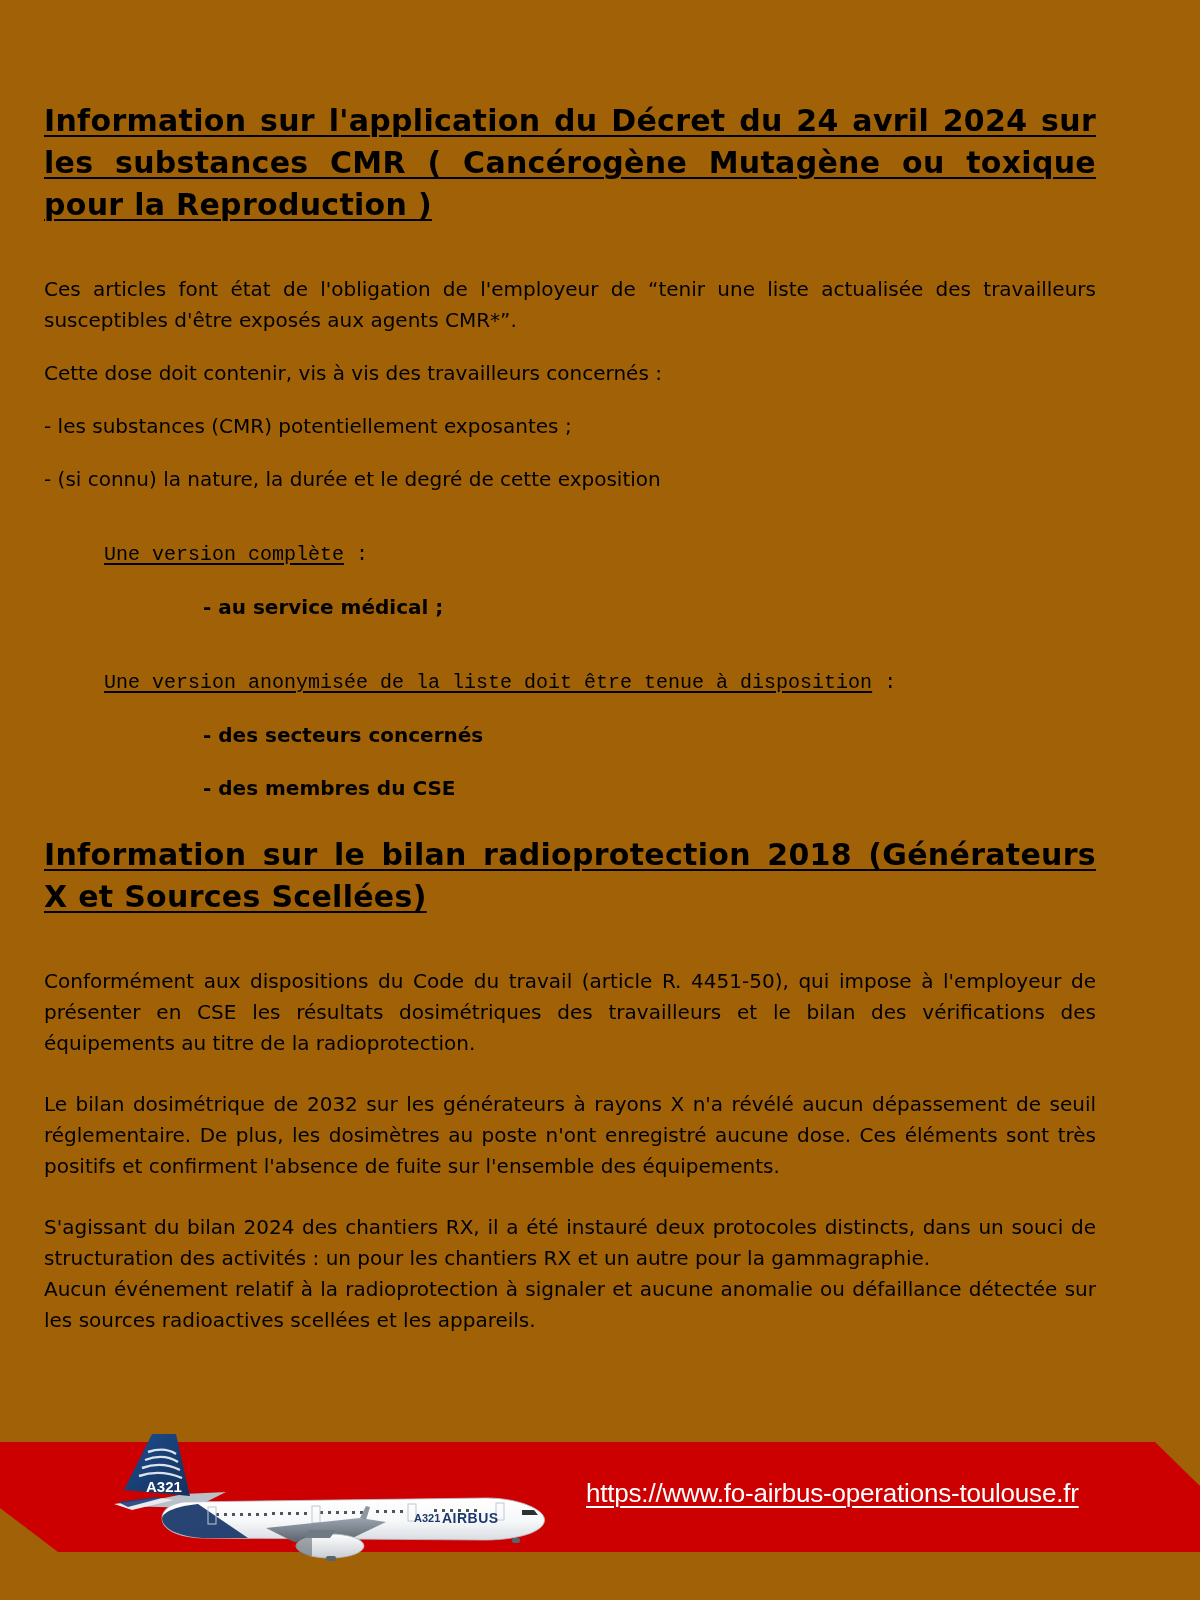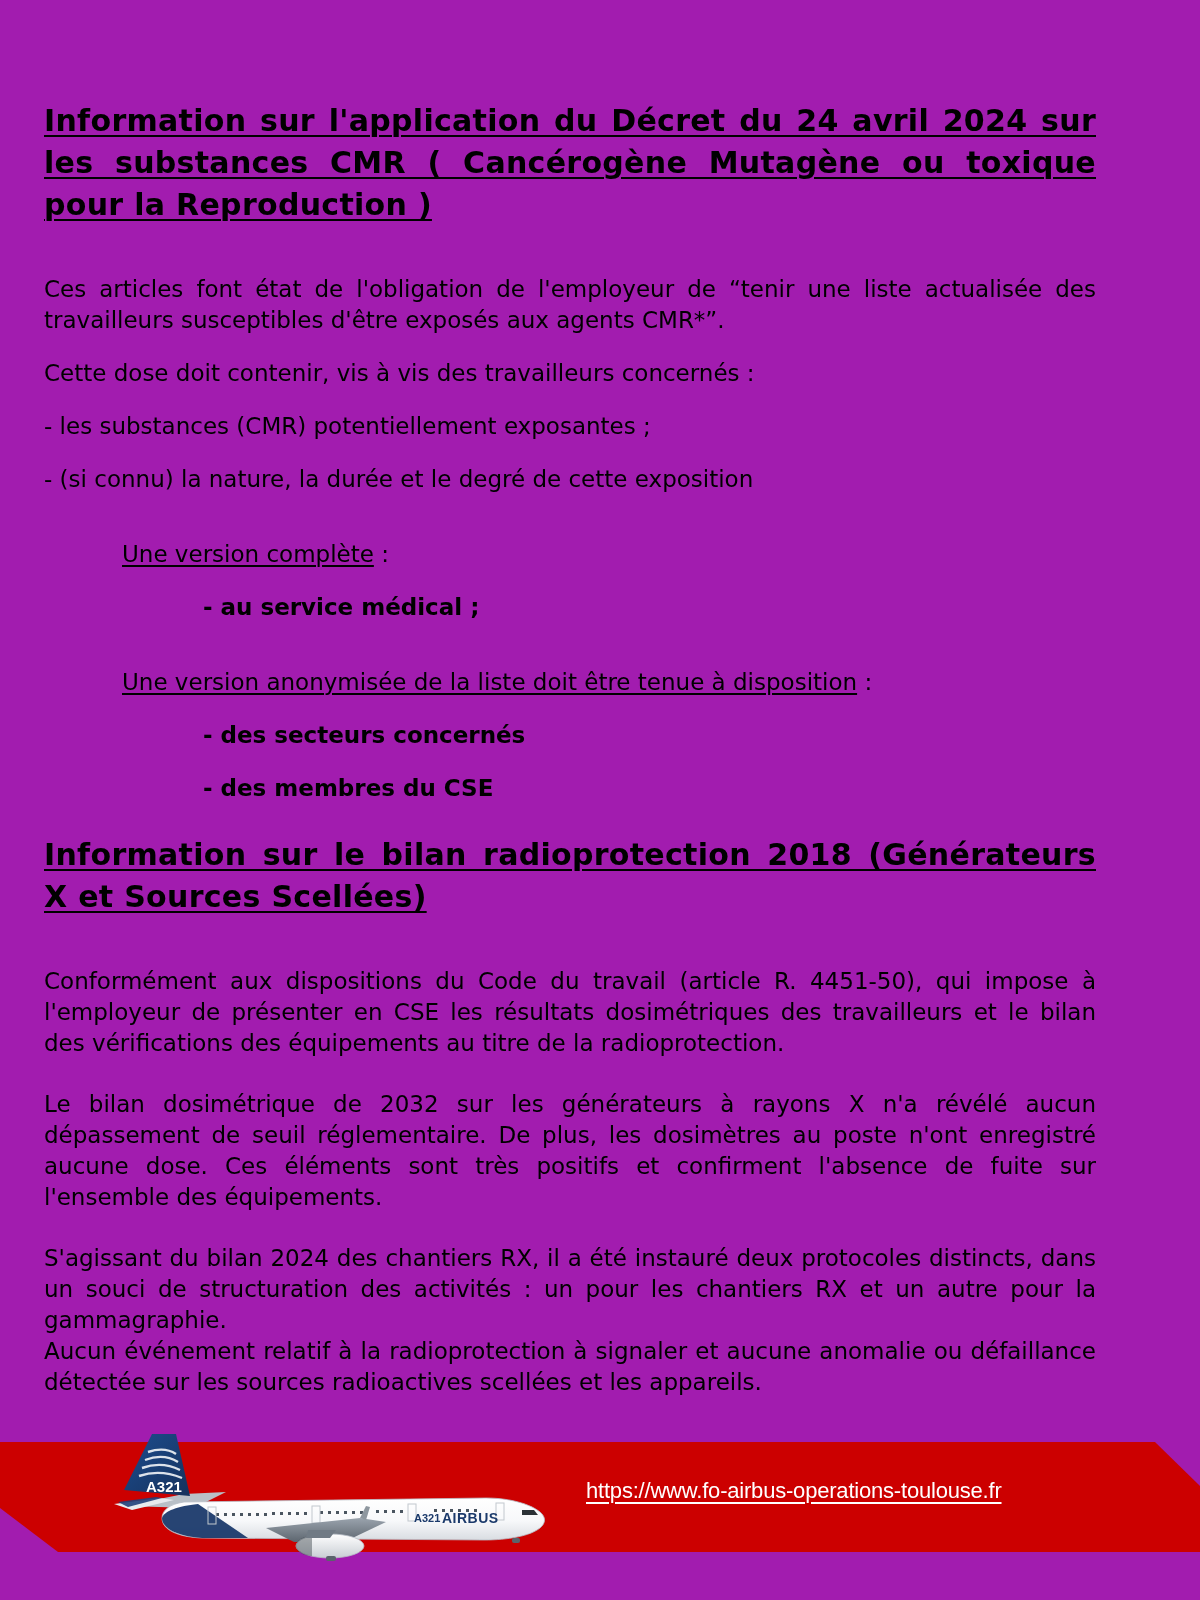--- a/index.html
+++ b/index.html
@@ -12,21 +12,21 @@
     height: 1600px;
     position: relative;
     overflow: hidden;
     font-family: "DejaVu Sans", sans-serif;
     color: #000000;
   }
 
   .page {
     position: absolute;
     inset: 0;
-    background: #a21caf;
+    background: #a16207;
   }
 
   .content {
     position: absolute;
     left: 44px;
     top: 100px;
     width: 1052px;
   }
 
   
@@ -45,36 +45,36 @@
     text-decoration: underline;
     text-decoration-thickness: 2px;
     text-underline-offset: 4px;
   }
   .heading-1 { margin-bottom: 0; }
   .heading-2 { margin-top: 0; }
 
   
   .para {
     font-family: "DejaVu Sans", sans-serif;
-    font-size: 23px;
+    font-size: 20px;
     line-height: 31px;
     text-align: justify;
     text-align-last: left;
     margin: 0;
   }
   .para-left {
     text-align: left;
   }
 
   
   .sp-xl { height: 48px; }
   .sp-lg { height: 30px; }
   .sp-md { height: 22px; }
 
-  .indent-1 { margin-left: 78px; }
+  .indent-1 { margin-left: 60px; font-family: Liberation Mono, monospace; }
   .indent-2 { margin-left: 159px; font-weight: bold; }
 
   .u-span {
     text-decoration: underline;
     text-decoration-thickness: 1.5px;
     text-underline-offset: 3px;
   }
 
   
   .footer {
@@ -92,21 +92,21 @@
     height: 110px;
     background: #cc0000;
     clip-path: polygon(0px 0px, 1090px 0px, 1155px 0px, 1200px 44px, 1200px 110px, 58px 110px, 0px 66px);
   }
 
   .footer-url {
     position: absolute;
     left: 586px;
     top: 1478px;
     font-family: "Liberation Sans", sans-serif;
-    font-size: 22px;
+    font-size: 26px;
     color: #ffffff;
     text-decoration: underline;
     text-decoration-thickness: 2px;
     text-underline-offset: 4px;
     white-space: nowrap;
     letter-spacing: -0.2px;
   }
 
   
   .aircraft {

